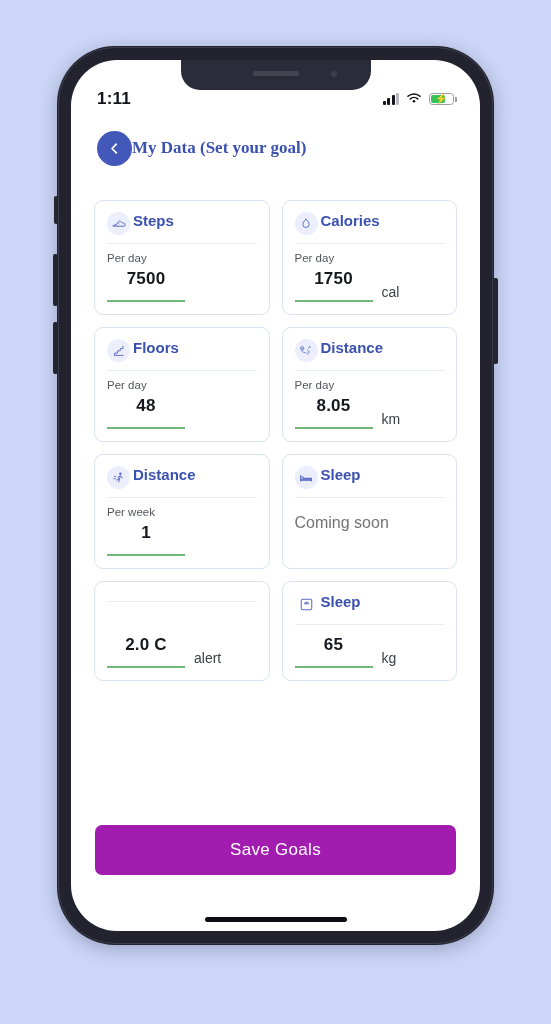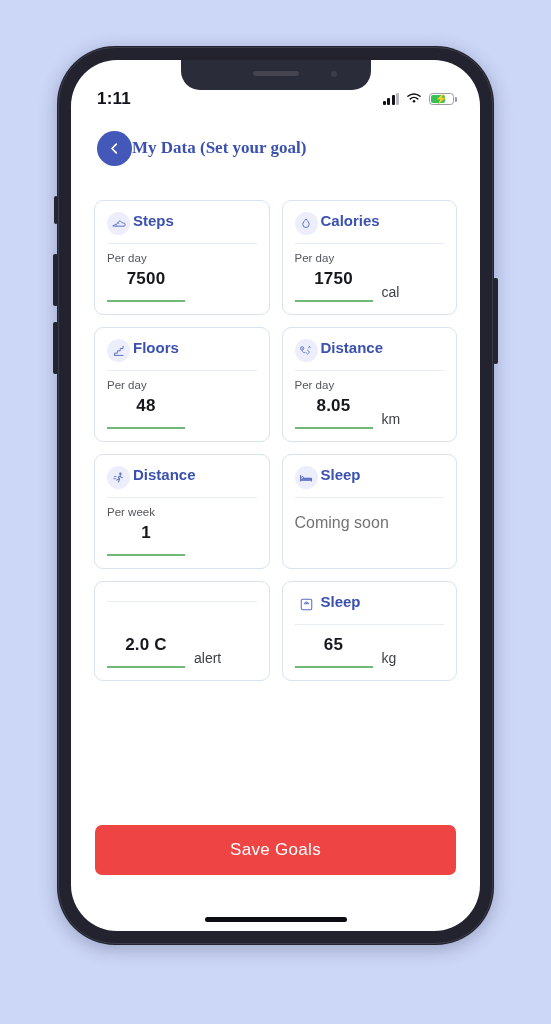--- a/index.html
+++ b/index.html
@@ -269,21 +269,21 @@
   }
   .card-spacer { flex: 1; }
 
   
   #save-goals-button {
     position: absolute;
     left: 24px;
     right: 24px;
     bottom: 56px;
     height: 50px;
-    background: #ef4444;
+    background: #a21caf;
     border-radius: 7px;
     display: flex;
     align-items: center;
     justify-content: center;
     cursor: pointer;
   }
   #save-goals-label {
     color: #ffffff;
     font-size: 17px;
     letter-spacing: 0.3px;

